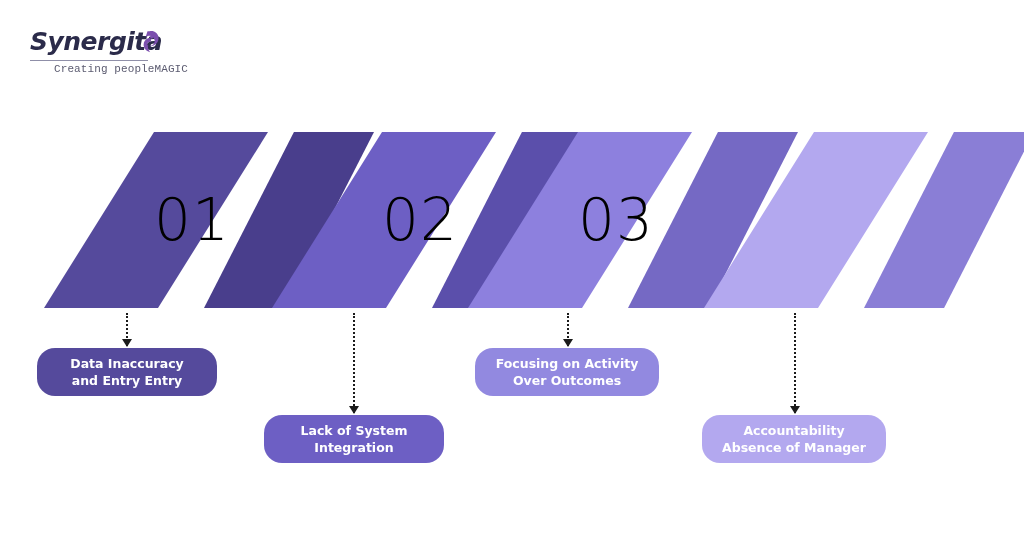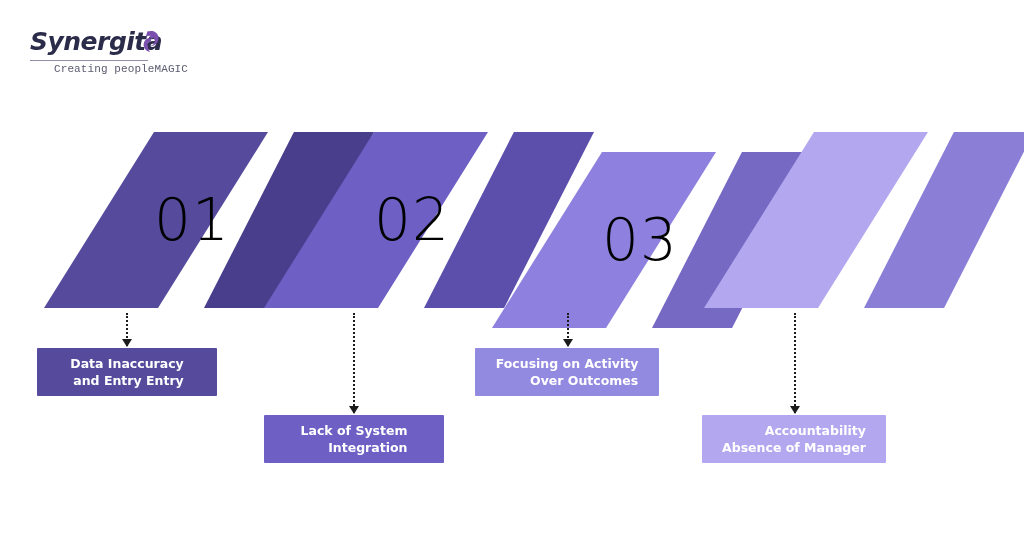--- a/index.html
+++ b/index.html
@@ -114,22 +114,22 @@
     border-right: 5px solid transparent;
     border-top: 8px solid #1b1b1b;
   }
 
   
   .pill {
     position: absolute;
     display: flex;
     align-items: center;
     justify-content: center;
-    text-align: right;
-    border-radius: 1px;
+    text-align: center;
+    border-radius: 18px;
     color: #ffffff;
     font-family: "DejaVu Sans", sans-serif;
     font-weight: 700;
     font-size: 12.5px;
     line-height: 17px;
     padding: 0 12px;
   }
 </style>
 </head>
 <body>
@@ -149,29 +149,29 @@
   <div id="band">
 
     <div class="step" style="left:44px; width:330px;">
       <div class="step-shadow" style="left:160px; width:170px; background:#493e8c;
                   clip-path:polygon(52.9% 0, 100% 0, 47.1% 100%, 0% 100%);"></div>
       <div class="step-face" style="left:0; width:224px; background:#554a9c;
                   clip-path:polygon(49.1% 0, 100% 0, 50.9% 100%, 0% 100%);"></div>
       <div class="step-number" style="left:36px; width:224px;">01</div>
     </div>
 
-    <div class="step" style="left:264px; width:330px;">
+    <div class="step" style="left:272px; width:330px;">
       <div class="step-shadow" style="left:160px; width:170px; background:#5b4fab;
                   clip-path:polygon(52.9% 0, 100% 0, 47.1% 100%, 0% 100%);"></div>
       <div class="step-face" style="left:0; width:224px; background:#6d5fc4;
                   clip-path:polygon(49.1% 0, 100% 0, 50.9% 100%, 0% 100%);"></div>
       <div class="step-number" style="left:36px; width:224px;">02</div>
     </div>
 
-    <div class="step" style="left:492px; width:330px;margin-top:20px;">
+    <div class="step" style="left:468px; width:330px;">
       <div class="step-shadow" style="left:160px; width:170px; background:#7569c4;
                   clip-path:polygon(52.9% 0, 100% 0, 47.1% 100%, 0% 100%);"></div>
       <div class="step-face" style="left:0; width:224px; background:#8d80de;
                   clip-path:polygon(49.1% 0, 100% 0, 50.9% 100%, 0% 100%);"></div>
       <div class="step-number" style="left:36px; width:224px;">03</div>
     </div>
 
     <div class="step" style="left:704px; width:330px;">
       <div class="step-shadow" style="left:160px; width:170px; background:#8a7ed6;
                   clip-path:polygon(52.9% 0, 100% 0, 47.1% 100%, 0% 100%);"></div>

